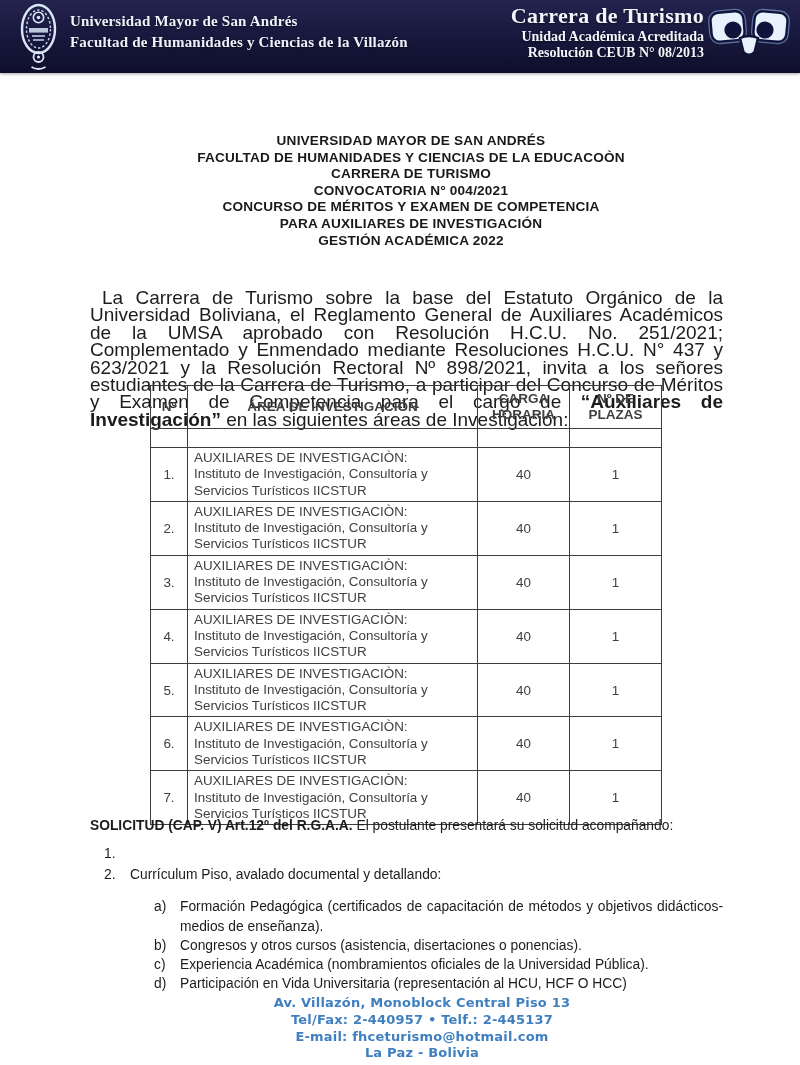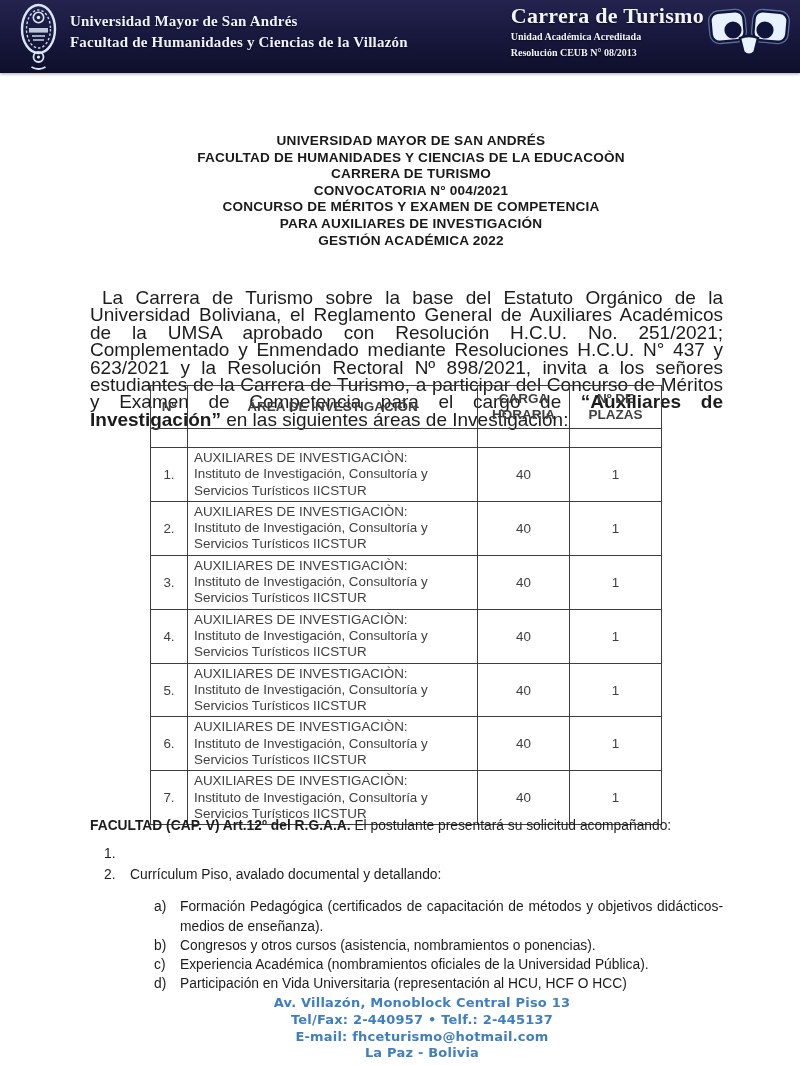--- a/index.html
+++ b/index.html
@@ -24,21 +24,21 @@
     color:#eef2fa;font-size:15px;line-height:21px;
     text-shadow:0 1px 2px rgba(0,0,0,.6);
     letter-spacing:.2px;
   }
   .banner-right-text{
     position:absolute;right:96px;top:3px;text-align:left;
     font-family:"Liberation Serif", serif;font-weight:bold;
     color:#f2f5fc;text-shadow:0 1px 2px rgba(0,0,0,.6);
   }
   .banner-right-text .big{font-size:22px;line-height:26px;letter-spacing:.3px;}
-  .banner-right-text .small{font-size:10px;line-height:16px;}
+  .banner-right-text .small{font-size:14px;line-height:16px;text-align:right;}
   .emblem{position:absolute;left:18px;top:3px;}
   .masks{position:absolute;right:8px;top:7px;}
 
   
   .title-block{
     position:absolute;left:0;top:133px;width:800px;
     text-align:center;font-weight:bold;font-size:13.6px;line-height:16.6px;
     letter-spacing:.2px;color:#191919;
     transform:translateX(11px);
   }
@@ -250,40 +250,40 @@
         <div>Instituto de Investigación, Consultoría y</div>
         <div>Servicios Turísticos IICSTUR</div>
       </td>
       <td class="cell-carga">40</td>
       <td class="cell-plazas">1</td>
     </tr>
   </tbody>
   </table>
 
   <div class="solicitud">
-    <div><span class="bold">FACULTAD (CAP. V) Art.12º del R.G.A.A.</span><span> El postulante presentará su solicitud acompañando:</span></div>
+    <div><span class="bold">SOLICITUD (CAP. V) Art.12º del R.G.A.A.</span><span> El postulante presentará su solicitud acompañando:</span></div>
 
     <div class="num-list">
       <div class="num-item">
         <span class="lbl">1.</span>
       </div>
       <div class="num-item">
         <span class="lbl">2.</span>
         <span class="txt">Currículum Piso, avalado documental y detallando:</span>
       </div>
     </div>
 
     <div class="letter-list">
       <div class="letter-item">
         <span class="lbl">a)</span>
         <span class="txt">Formación Pedagógica (certificados de capacitación de métodos y objetivos didácticos-medios de enseñanza).</span>
       </div>
       <div class="letter-item">
         <span class="lbl">b)</span>
-        <span class="txt">Congresos y otros cursos (asistencia, nombramientos o ponencias).</span>
+        <span class="txt">Congresos y otros cursos (asistencia, disertaciones o ponencias).</span>
       </div>
       <div class="letter-item">
         <span class="lbl">c)</span>
         <span class="txt">Experiencia Académica (nombramientos oficiales de la Universidad Pública).</span>
       </div>
       <div class="letter-item">
         <span class="lbl">d)</span>
         <span class="txt">Participación en Vida Universitaria (representación al HCU, HCF O HCC)</span>
       </div>
     </div>

